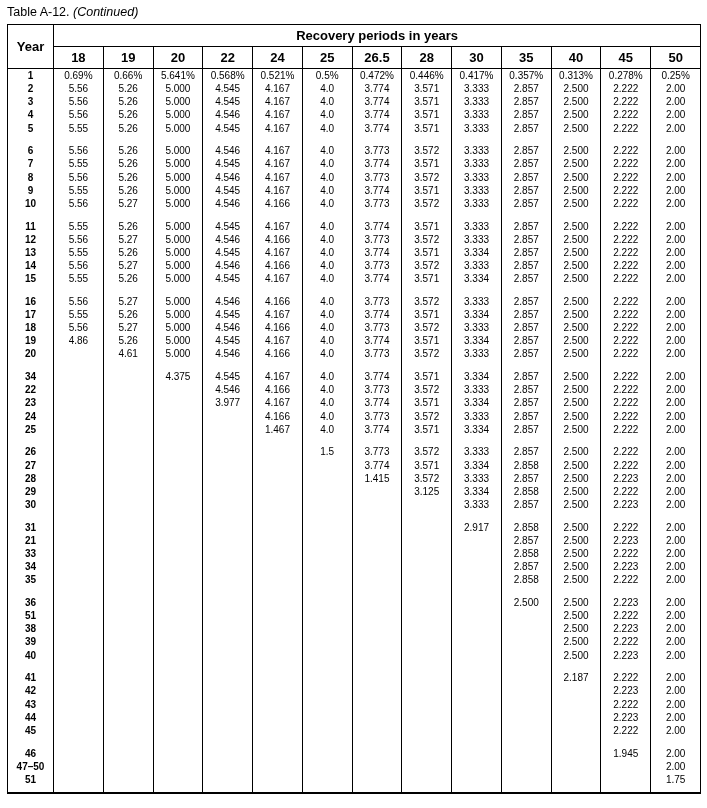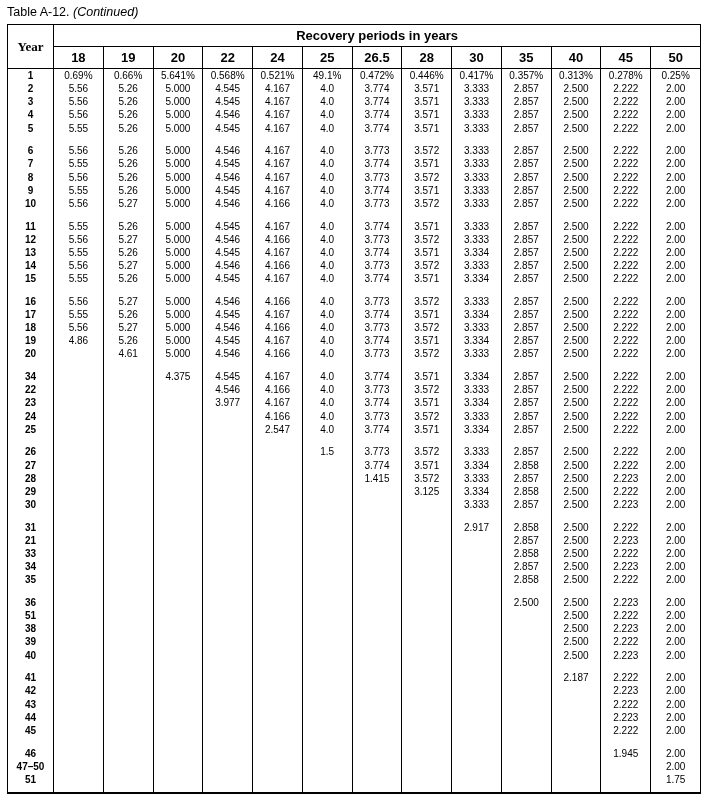--- a/index.html
+++ b/index.html
@@ -31,21 +31,20 @@
     text-align: center;
     vertical-align: middle;
     font-size: 10px;
     overflow: hidden;
     white-space: nowrap;
   }
   .dep thead th { font-weight: bold; font-size: 13px; }
   .year-head {
     border-right: 1px solid #000;
     border-bottom: 1px solid #000;
-    font-family: Liberation Serif, serif;
   }
   .span-head {
     height: 22px;
     border-bottom: 1px solid #000;
   }
   tr.col-heads th {
     height: 22px;
     border-left: 1px solid #000;
     border-bottom: 1px solid #000;
   }
@@ -111,21 +110,21 @@
         </tr>
     </thead>
     <tbody>
         <tr class="data-row">
           <td class="year-cell">1</td>
           <td>0.69%</td>
           <td>0.66%</td>
           <td>5.641%</td>
           <td>0.568%</td>
           <td>0.521%</td>
-          <td>49.1%</td>
+          <td>0.5%</td>
           <td>0.472%</td>
           <td>0.446%</td>
           <td>0.417%</td>
           <td>0.357%</td>
           <td>0.313%</td>
           <td>0.278%</td>
           <td>0.25%</td>
         </tr>
         <tr class="data-row">
           <td class="year-cell">2</td>
@@ -558,21 +557,21 @@
           <td>2.500</td>
           <td>2.222</td>
           <td>2.00</td>
         </tr>
         <tr class="data-row">
           <td class="year-cell">25</td>
           <td></td>
           <td></td>
           <td></td>
           <td></td>
-          <td>2.547</td>
+          <td>1.467</td>
           <td>4.0</td>
           <td>3.774</td>
           <td>3.571</td>
           <td>3.334</td>
           <td>2.857</td>
           <td>2.500</td>
           <td>2.222</td>
           <td>2.00</td>
         </tr>
         <tr class="spacer-row">

